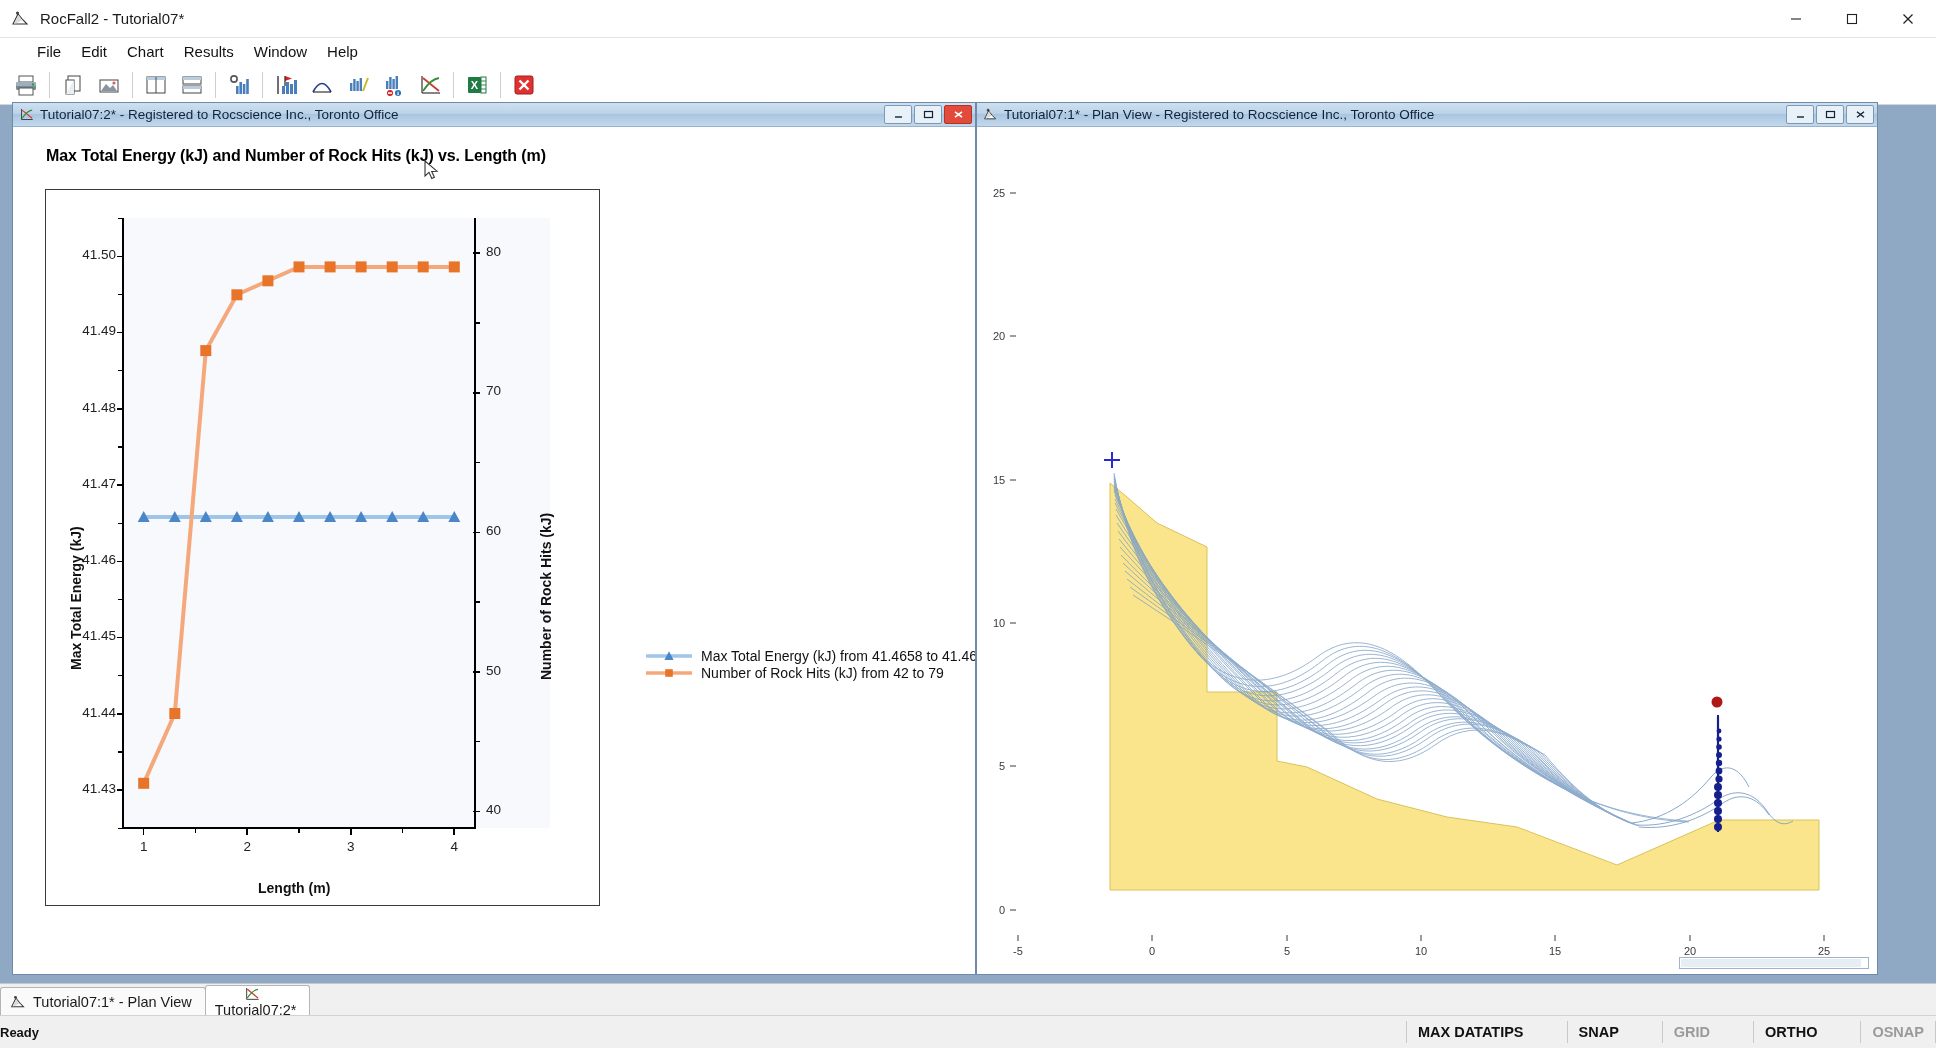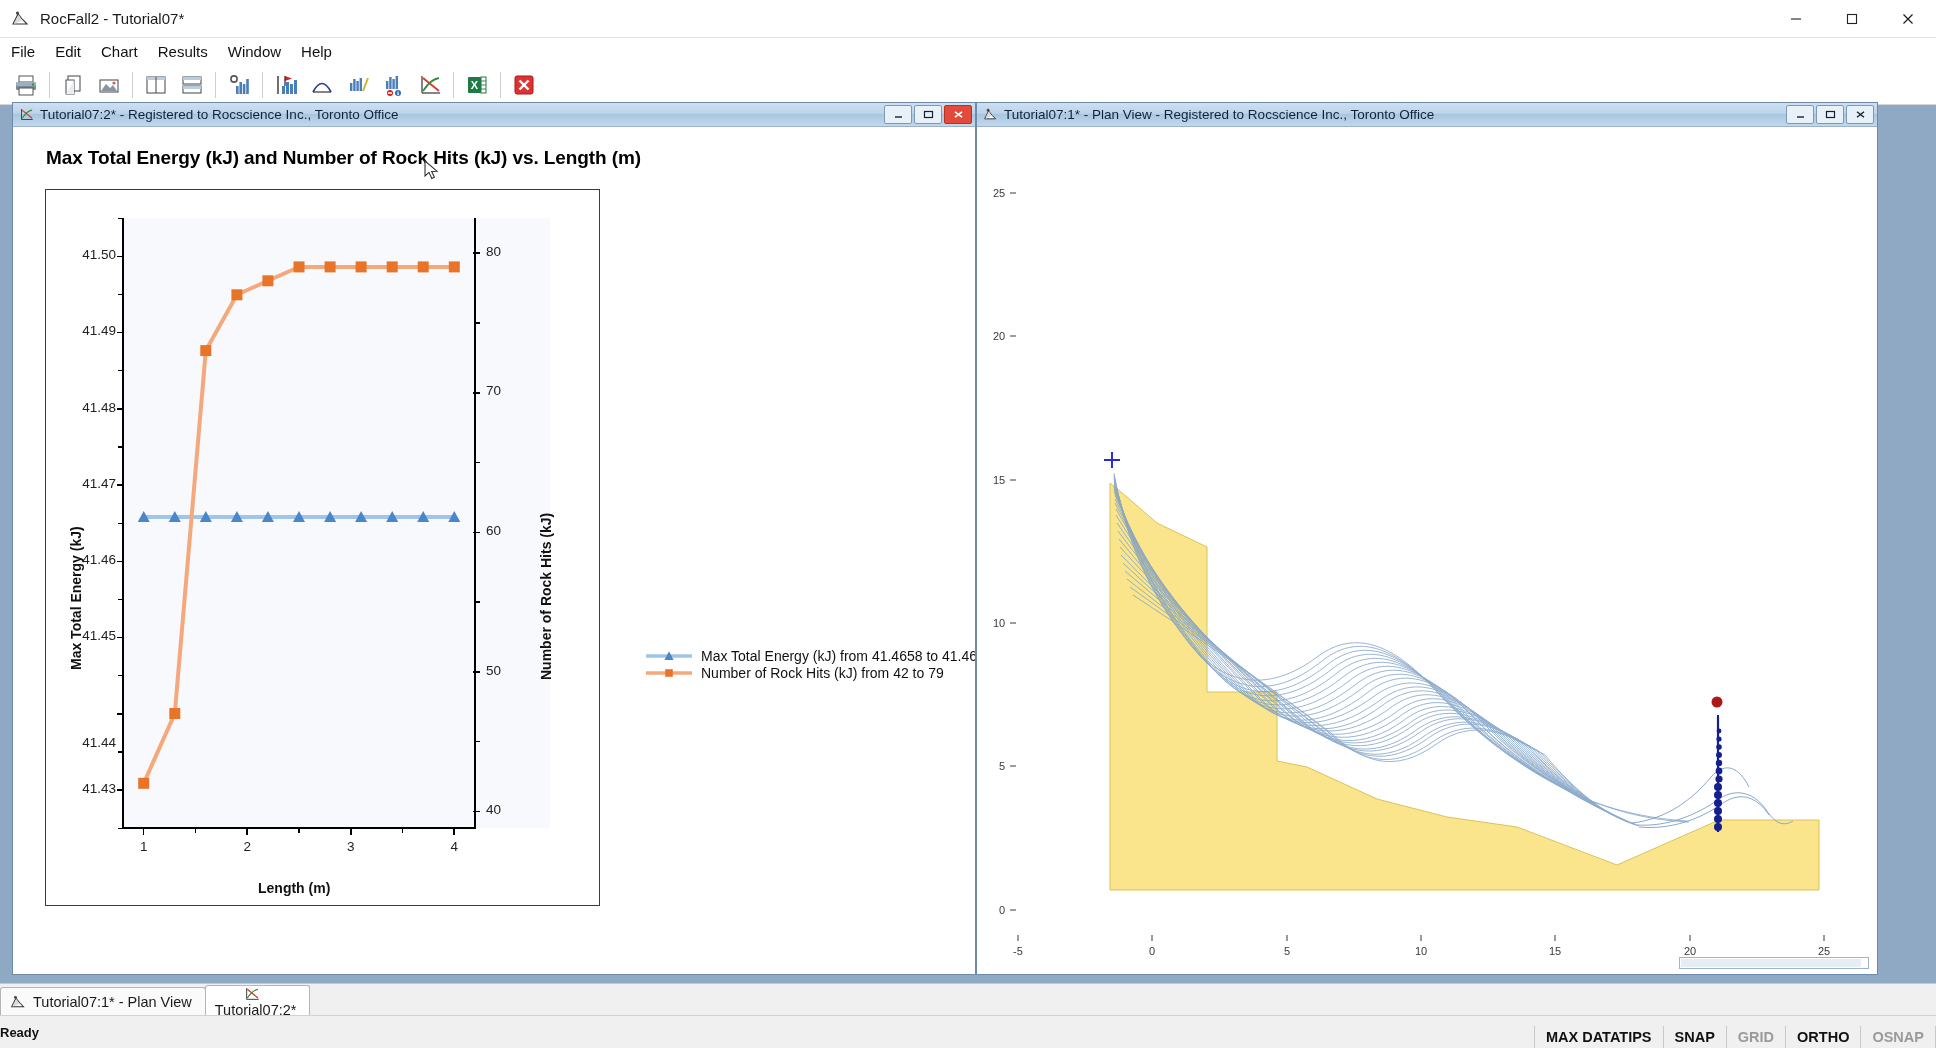--- a/index.html
+++ b/index.html
@@ -17,21 +17,21 @@
   #titlebar{
     height:38px; background:#ffffff; display:flex; align-items:center;
     border-bottom:1px solid #e3e3e3; position:relative;
   }
   #titlebar .app-icon{ margin-left:11px; margin-right:10px; display:flex; }
   #titlebar .title-text{ font-size:15px; color:#1a1a1a; }
   .win-btns{ position:absolute; right:0; top:0; height:38px; display:flex; }
   .win-btn{ width:56px; height:38px; display:flex; align-items:center; justify-content:center; cursor:default;}
 
   
-  #menubar{ height:27px; background:#ffffff; display:flex; align-items:center; padding-left:1px;text-align:center;}
+  #menubar{ height:27px; background:#ffffff; display:flex; align-items:center; padding-left:27px;text-align:center;}
   #menubar .mi{ padding:3px 10px; font-size:15px; color:#111; cursor:default; }
 
   
   #toolbar{
     height:40px; background:#ffffff; display:flex; align-items:center;
     padding-left:8px; border-bottom:1px solid #d6d6d6;
   }
   .tb-btn{ width:36px; height:34px; display:flex; align-items:center; justify-content:center; cursor:default; }
   .tb-sep{ width:1px; height:26px; background:#cfcfcf; margin:0 5px; }
 
@@ -59,21 +59,21 @@
     width:28px; height:19px; border:1px solid #7d99b6; background:#e9f1f8;
     display:flex; align-items:center; justify-content:center; cursor:default;
     border-radius:2px;
   }
   .mdi-c.close{ background:#e24b3c; border-color:#b03526; }
   .mdi-body{ position:absolute; left:0; right:0; top:24px; bottom:0; background:#fff; overflow:hidden;}
 
   
   #chart-title{
     position:absolute; left:33px; top:20px;
-    font-size:19px; font-weight:bold; color:#000; letter-spacing:-0.1px;
+    font-size:16px; font-weight:bold; color:#000; letter-spacing:-0.1px;
   }
   #chart-frame{
     position:absolute; left:32px; top:62px; width:555px; height:717px;
     border:1px solid #3b3b3b; background:#fff;
   }
   #plot-bg{
     position:absolute; left:76px; top:28px; width:428px; height:610px;
     background:#f7f9fc;
   }
   .axis-line{ position:absolute; background:#000; }
@@ -111,21 +111,21 @@
   .tabx .tico{ margin-right:7px; display:flex; }
   .tabx .ttxt{ font-size:14.5px; color:#1a1a1a; white-space:nowrap; }
 
   
   #statusbar{
     position:absolute; left:0; right:0; bottom:0; height:33px;
     background:#f0f0f0; border-top:1px solid #d2d2d2;
     display:flex; align-items:center;
   }
   #statusbar .ready{ font-size:13px; font-weight:bold; color:#111; }
-  #statusbar .right{ margin-left:auto; display:flex; align-items:flex-end; height:100%; }
+  #statusbar .right{ margin-left:auto; display:flex; align-items:center; height:100%;gap:32px; }
   .sb-cell{
     padding:0 11px; height:22px; display:flex; align-items:center;
     font-size:14.5px; font-weight:bold; border-left:1px solid #c9c9c9; cursor:default;
   }
   .sb-cell.on{ color:#111; }
   .sb-cell.off{ color:#9a9a9a; }
   .sb-cell:last-child{ border-right:1px solid #c9c9c9; }
 
   .cursor-arrow{ position:absolute; pointer-events:none; }
 </style>
@@ -362,21 +362,21 @@
 
         <div class="axis-line" style="left:76px; top:28px; width:2px; height:610px;"></div>
         <div class="axis-line" style="left:428px; top:28px; width:2px; height:610px;"></div>
         <div class="axis-line" style="left:76px; top:637px; width:354px; height:2px;"></div>
 
         <div id="left-ticks">
             <div class="tick" style="left: 71px; top: 599.375px; width: 7px; height: 1.6px;"></div>
             <div class="tick-lbl" style="left: 14px; top: 590.875px; width: 56px; text-align: right;">41.43</div>
             <div class="tick" style="left: 72px; top: 561.25px; width: 6px; height: 1.4px;"></div>
             <div class="tick" style="left: 71px; top: 523.125px; width: 7px; height: 1.6px;"></div>
-            <div class="tick-lbl" style="left: 14px; top: 514.625px; width: 56px; text-align: right; margin-top: 30px;">41.44</div>
+            <div class="tick-lbl" style="left: 14px; top: 514.625px; width: 56px; text-align: right;">41.44</div>
             <div class="tick" style="left: 72px; top: 485px; width: 6px; height: 1.4px;"></div>
             <div class="tick" style="left: 71px; top: 446.875px; width: 7px; height: 1.6px;"></div>
             <div class="tick-lbl" style="left: 14px; top: 438.375px; width: 56px; text-align: right;">41.45</div>
             <div class="tick" style="left: 72px; top: 408.75px; width: 6px; height: 1.4px;"></div>
             <div class="tick" style="left: 71px; top: 370.625px; width: 7px; height: 1.6px;"></div>
             <div class="tick-lbl" style="left: 14px; top: 362.125px; width: 56px; text-align: right;">41.46</div>
             <div class="tick" style="left: 72px; top: 332.5px; width: 6px; height: 1.4px;"></div>
             <div class="tick" style="left: 71px; top: 294.375px; width: 7px; height: 1.6px;"></div>
             <div class="tick-lbl" style="left: 14px; top: 285.875px; width: 56px; text-align: right;">41.47</div>
             <div class="tick" style="left: 72px; top: 256.25px; width: 6px; height: 1.4px;"></div>

